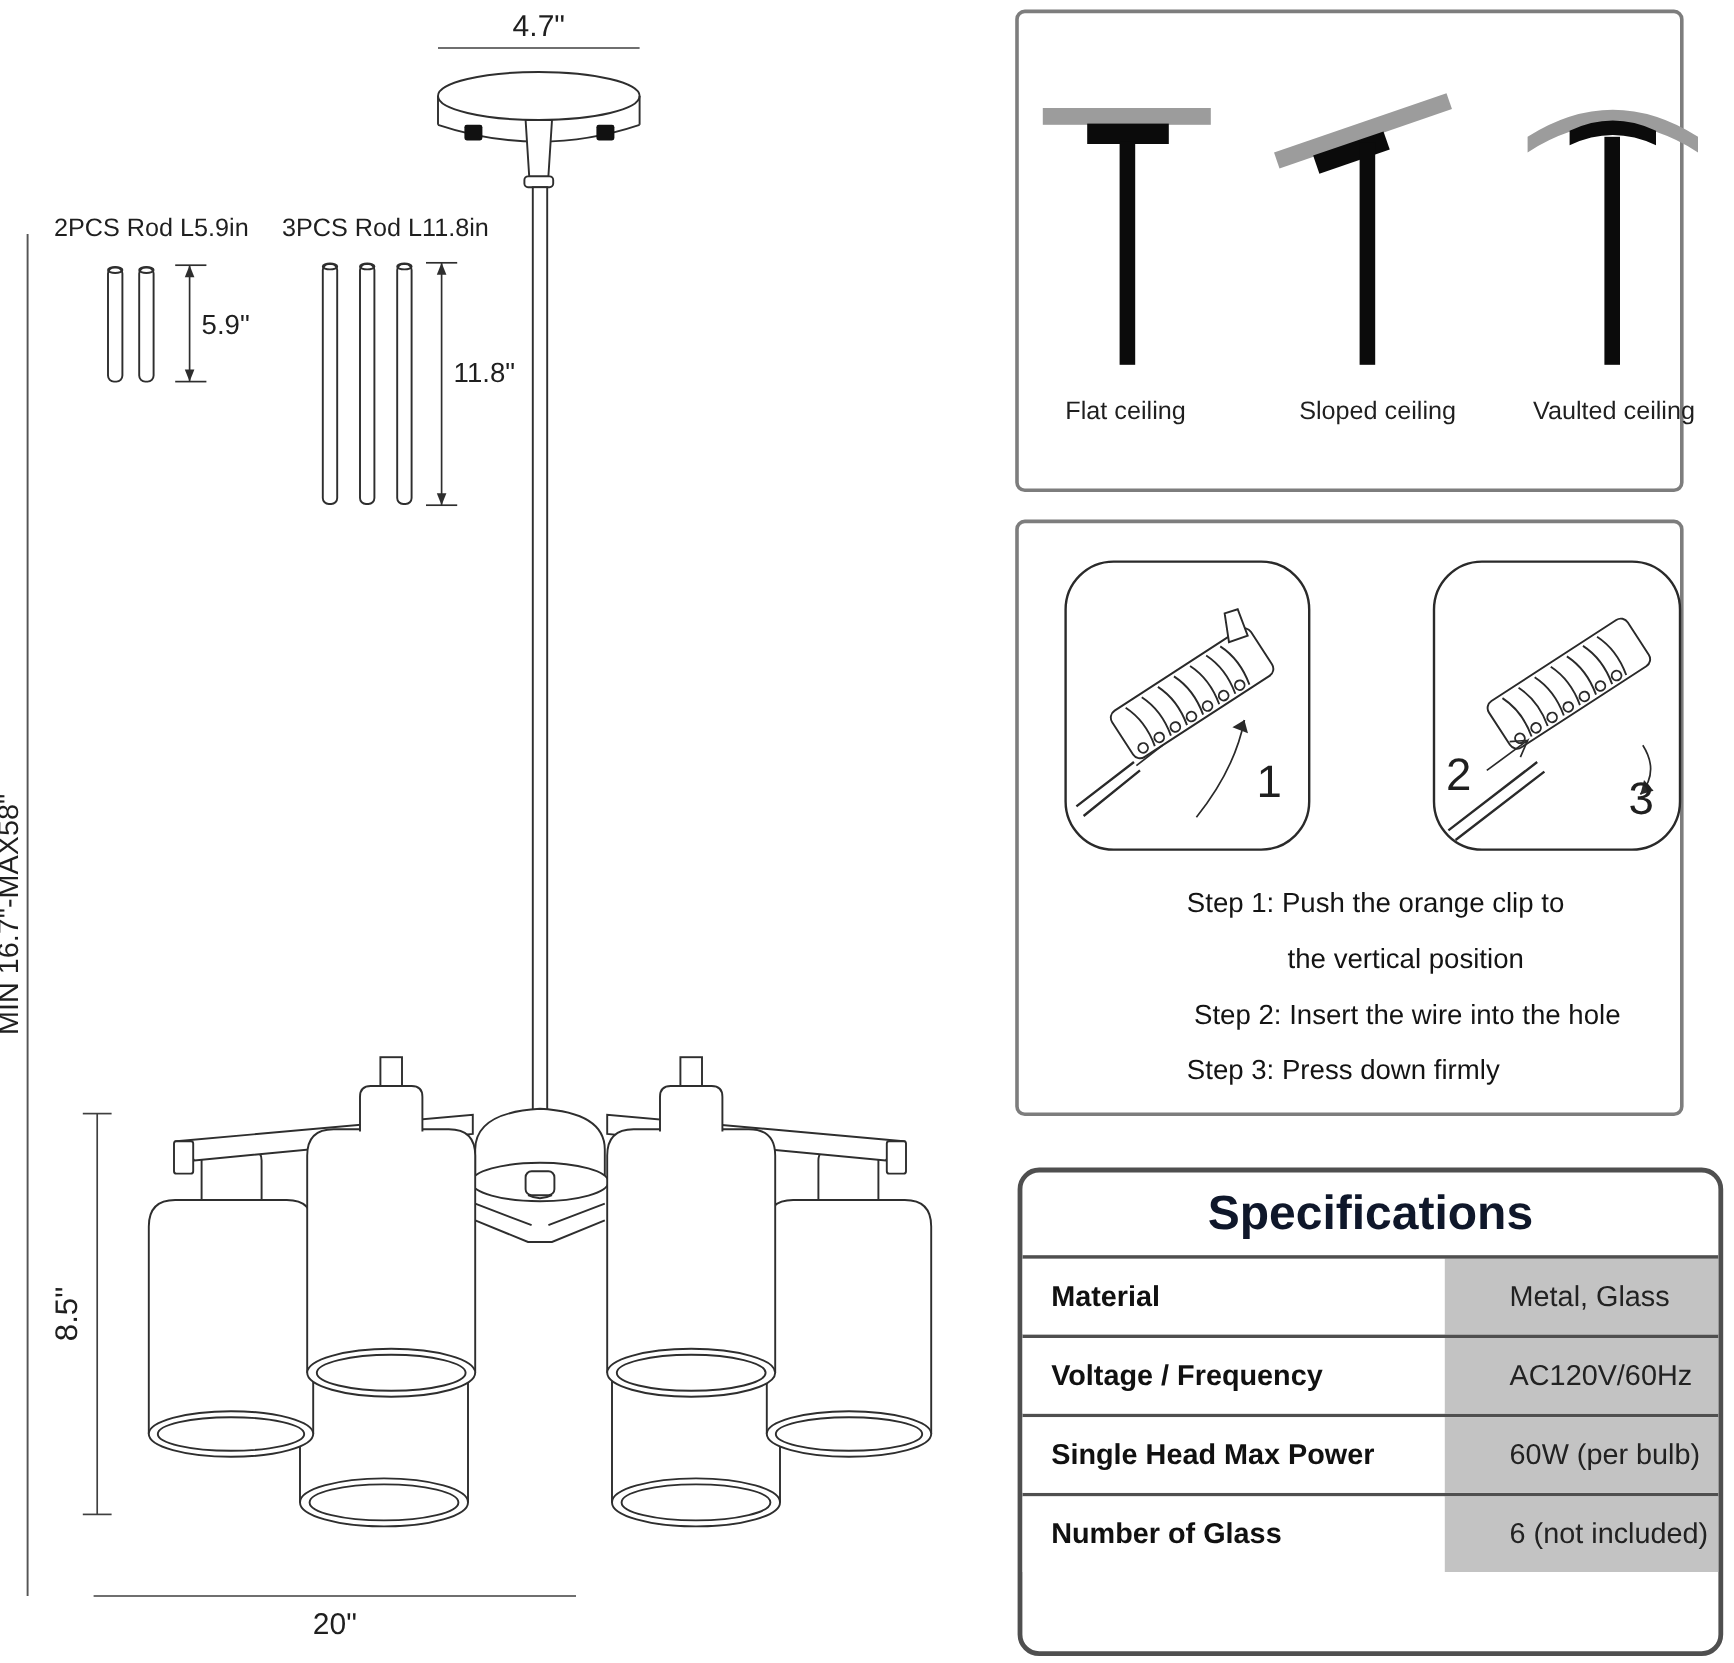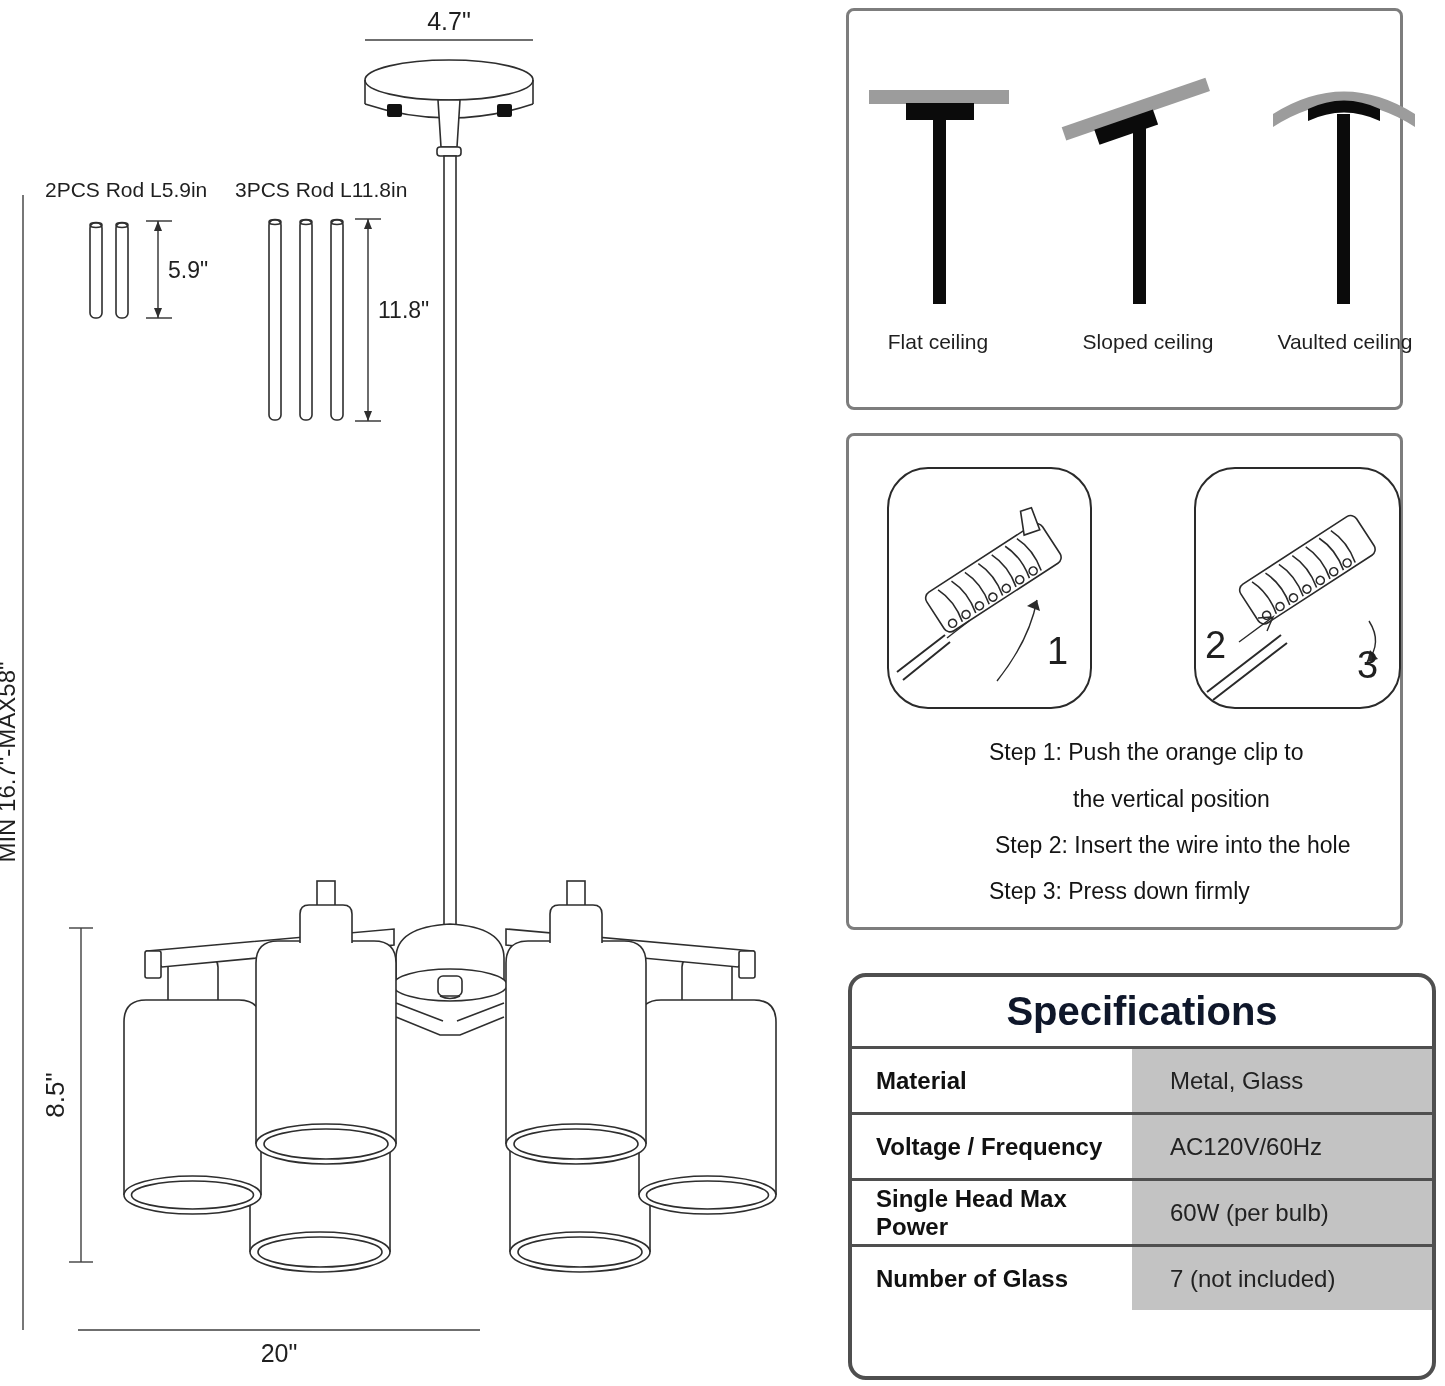--- a/index.html
+++ b/index.html
@@ -9,23 +9,23 @@
   .panel{position:absolute;left:846px;width:557px;border:3px solid #7d7d7d;border-radius:8px;background:#fff;box-sizing:border-box;}
   #panel-ceilings{top:8px;height:402px;}
   #panel-steps{top:433px;height:497px;}
   .step-line{position:absolute;font-size:23px;color:#141414;white-space:nowrap;margin-left:20px;}
   
   #panel-specs{position:absolute;left:848px;top:973px;width:588px;height:407px;
                border:4px solid #4f4f4f;border-radius:18px;overflow:hidden;background:#fff;box-sizing:border-box;}
   .specs-title{height:69px;display:flex;align-items:center;justify-content:center;
                font-size:40px;font-weight:bold;color:#0f172a;}
   .spec-row{display:flex;height:66px;border-top:3px solid #4f4f4f;box-sizing:border-box;}
-  .spec-label{width:280px;display:flex;align-items:center;padding-left:24px;
+  .spec-label{width:352px;display:flex;align-items:center;padding-left:24px;
               font-size:24px;font-weight:bold;color:#111;box-sizing:border-box;background:#fff;}
-  .spec-value{flex:1;display:flex;align-items:center;padding-left:38px;
+  .spec-value{flex:1;display:flex;align-items:center;padding-left:54px;
               font-size:24px;color:#222;background:#c3c3c3;}
 </style>
 </head>
 <body>
 
 <div id="page">
 
   <svg width="846" height="1386" viewBox="0 0 846 1386" style="position:absolute;left:0;top:0;" fill="none" stroke="#2e2e2e" stroke-width="1.6">
 
     <g>
@@ -243,17 +243,17 @@
     <div class="spec-row">
       <div class="spec-label">Voltage / Frequency</div>
       <div class="spec-value">AC120V/60Hz</div>
     </div>
     <div class="spec-row">
       <div class="spec-label">Single Head Max Power</div>
       <div class="spec-value">60W (per bulb)</div>
     </div>
     <div class="spec-row">
       <div class="spec-label">Number of Glass</div>
-      <div class="spec-value">7 (not included)</div>
+      <div class="spec-value">6 (not included)</div>
     </div>
   </div>
 
 </div>
 
 </body></html>

